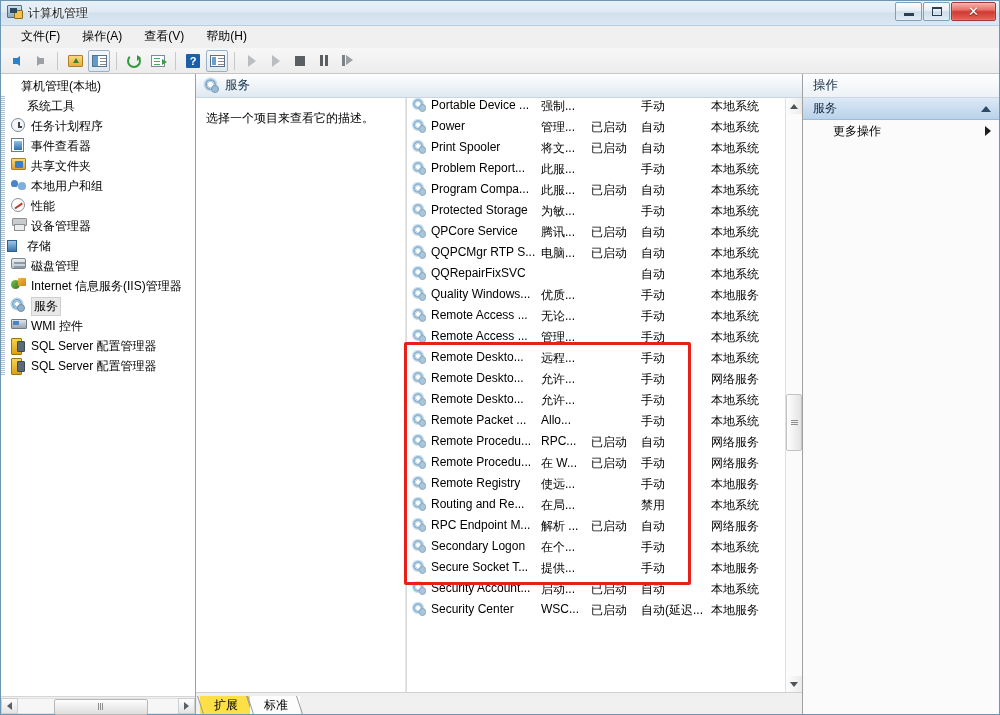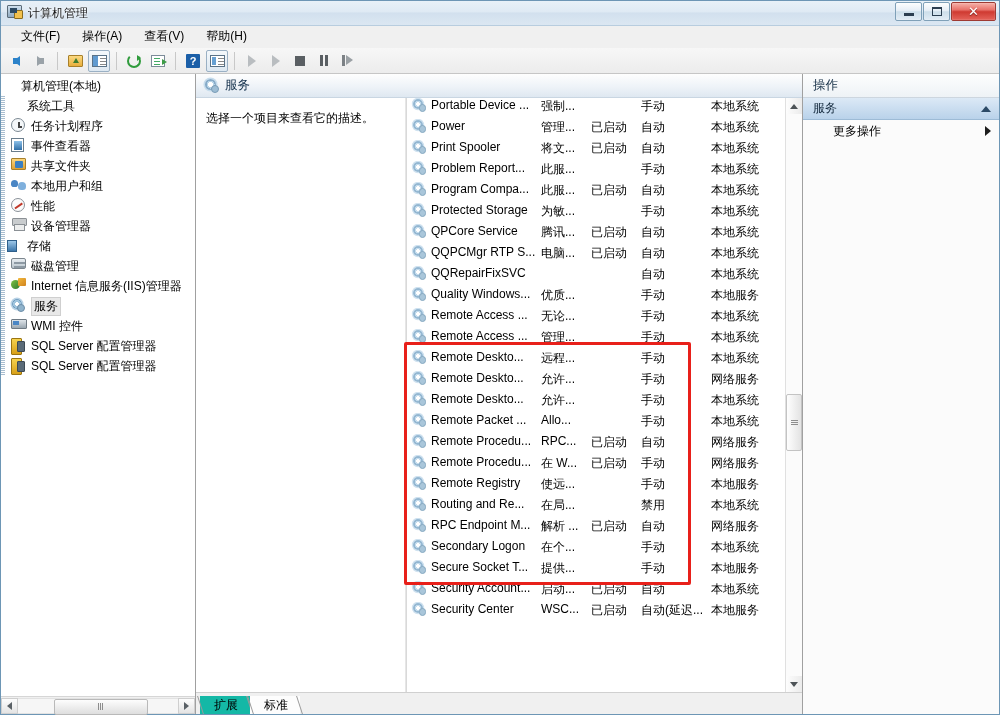--- a/index.html
+++ b/index.html
@@ -257,21 +257,21 @@
     background-image:linear-gradient(to bottom,#8d8d8d 1px,transparent 1px);
     background-size:7px 2px;}
 
   
   #tabstrip{
     height:22px;min-height:22px;background:#f0f0f0;border-top:1px solid #d0d0d0;
     display:flex;align-items:flex-end;padding-left:4px;
   }
   .vtab{
     position:relative;height:18px;padding:0 12px 0 14px;font-size:12px;color:#000;
-    display:flex;align-items:center;background:#14b8a6;
+    display:flex;align-items:center;background:#fde047;
   }
   .vtab:before{content:"";position:absolute;left:0;top:0;bottom:0;width:12px;
     border-left:1px solid #9a9a9a;transform:skewX(18deg);}
   .vtab:after{content:"";position:absolute;right:0;top:0;bottom:0;width:12px;
     border-right:1px solid #9a9a9a;transform:skewX(18deg);}
   .vtab.active{background:#fdfdfd;}
 
   
   #rightpane{
     width:197px;min-width:197px;background:#f6f6f6;

